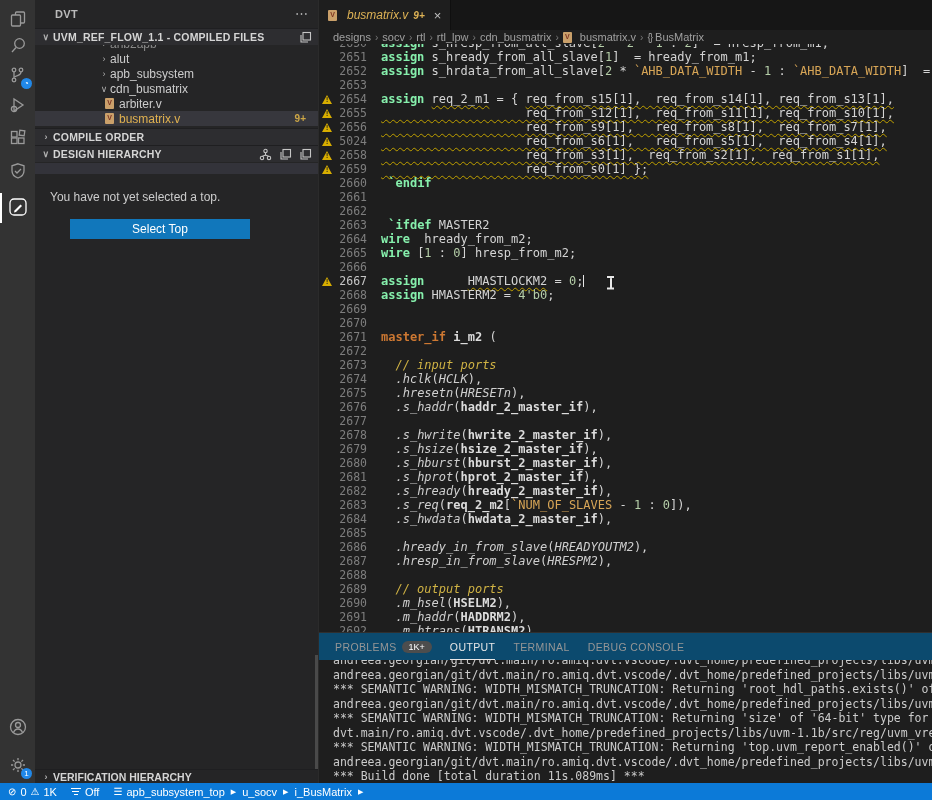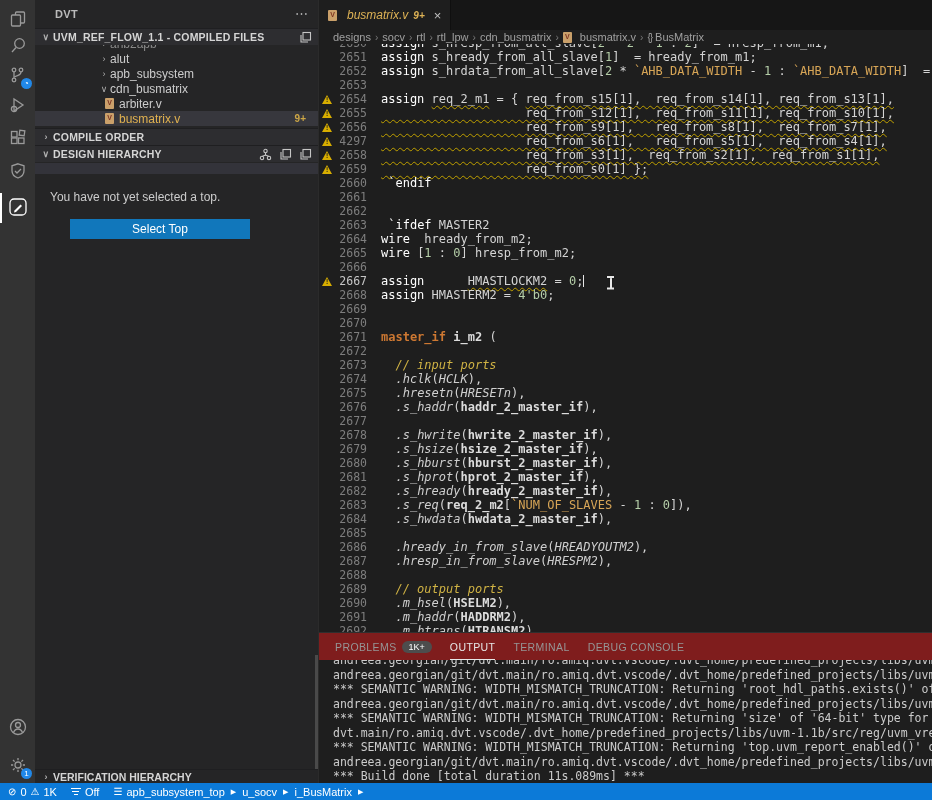--- a/index.html
+++ b/index.html
@@ -58,38 +58,38 @@
   .bc-sym { color:#9e9e9e; font-size:10px; letter-spacing:-1px; }
   .code { position:absolute; top:44px; left:0; right:0; height:588px; overflow:hidden; }
   .code-inner { transform:translateY(-8px); }
   .cline { display:flex; height:14px; line-height:14px; font-family:"DejaVu Sans Mono","Liberation Mono",monospace; font-size:12px; white-space:pre; }
   .cline .g { width:15px; flex:none; display:flex; align-items:center; justify-content:center; }
   .cline .ln { width:33px; flex:none; text-align:right; color:#7e7e7e; margin-right:14px; font-size:11.5px; }
   .cline .ct { flex:1; color:#d4d4d4; }
   .wtri { width:0; height:0; border-left:5px solid transparent; border-right:5px solid transparent;
     border-bottom:9px solid #d8ae00; position:relative; }
   .wtri::after { content:"!"; position:absolute; left:-1.5px; top:1px; font-size:7px; font-weight:bold; color:#1e1e1e; line-height:8px; }
-  .tk-k { color:#ffffff; font-weight:normal; }
+  .tk-k { color:#86efac; font-weight:bold; }
   .tk-p { color:#d4d4d4; }
   .tk-b { color:#dcdcdc; font-weight:bold; }
   .tk-i { color:#cfcfcf; font-style:italic; }
   .tk-m { color:#d7a556; font-weight:normal; }
   .tk-n { color:#b5cea8; }
   .tk-c { color:#d0b344; font-style:italic; }
   .tk-t { color:#cd7832; font-weight:bold;text-align:right; }
   .sq { text-decoration:underline; text-decoration-style:wavy; text-decoration-color:#bfa000;
     text-decoration-thickness:1px; text-underline-offset:2px; text-decoration-skip-ink:none; }
   .caret { display:inline-block; width:1px; height:12px; background:#e6e6e6; vertical-align:-2px; }
   .ibeam { position:absolute; left:607px; top:276px; width:7px; height:13px; z-index:5; }
   .ibeam::before { content:""; position:absolute; left:3px; top:1px; width:1.5px; height:11px; background:#e8e8e8; box-shadow:0 0 1px #000; }
   .ibeam::after { content:""; position:absolute; left:0; top:0; width:7px; height:1.5px; background:#e8e8e8;
     box-shadow:0 11.5px 0 #e8e8e8, 0 0 1px #000; }
   
   .panel { position:absolute; left:318px; top:632px; width:614px; height:151px; background:#1e1e1e; z-index:6; border-left:1px solid #2b2b2b; }
-  .panel-header { position:absolute; top:0; left:0; right:0; height:28px; background:#7f1d1d; display:flex;
+  .panel-header { position:absolute; top:0; left:0; right:0; height:28px; background:#0c4a6e; display:flex;
     align-items:center; gap:18px; padding-left:16px; z-index:2; border-top:1px solid #2f2f2f; }
   .ptab { font-size:10.5px; letter-spacing:.4px; color:#969696; display:flex; align-items:center; gap:5px; cursor:pointer; height:100%; }
   .ptab.active { color:#e7e7e7; box-shadow:inset 0 -1px 0 #e7e7e7; }
   .pbadge { background:#4d4d4d; color:#ffffff; font-size:9px; padding:1px 7px; border-radius:8px; letter-spacing:0; }
   .pout { position:absolute; top:28px; left:0; right:0; bottom:0; overflow:hidden; }
   .pout-inner { transform:translateY(-7px); padding-left:14px; }
   .pline { height:14.5px; line-height:14.5px; font-family:"DejaVu Sans Mono","Liberation Mono",monospace;
     font-size:11.5px; color:#cccccc; white-space:pre; }
   
   .statusbar { position:absolute; left:0; bottom:0; width:932px; height:17px; background:#0c7ad8; z-index:9;
@@ -296,21 +296,21 @@
       </div>
     <div class="code">
       <div class="code-inner" id="code-lines">
           <div class="cline"><span class="g"></span><span class="ln">2650</span><span class="ct"><span class="tk-k">assign</span><span class="tk-p"> s_hresp_from_all_slave[</span><span class="tk-n">2</span><span class="tk-p"> * </span><span class="tk-n">2</span><span class="tk-p"> - </span><span class="tk-n">1</span><span class="tk-p"> : </span><span class="tk-n">2</span><span class="tk-p">]  = hresp_from_m1;</span></span></div>
           <div class="cline"><span class="g"></span><span class="ln">2651</span><span class="ct"><span class="tk-k">assign</span><span class="tk-p"> s_hready_from_all_slave[</span><span class="tk-n">1</span><span class="tk-p">]  = hready_from_m1;</span></span></div>
           <div class="cline"><span class="g"></span><span class="ln">2652</span><span class="ct"><span class="tk-k">assign</span><span class="tk-p"> s_hrdata_from_all_slave[</span><span class="tk-n">2</span><span class="tk-p"> * </span><span class="tk-m">`AHB_DATA_WIDTH</span><span class="tk-p"> - </span><span class="tk-n">1</span><span class="tk-p"> : </span><span class="tk-m">`AHB_DATA_WIDTH</span><span class="tk-p">]  = </span></span></div>
           <div class="cline"><span class="g"></span><span class="ln">2653</span><span class="ct"></span></div>
           <div class="cline"><span class="g"><span class="wtri"></span></span><span class="ln">2654</span><span class="ct"><span class="tk-k">assign</span><span class="tk-p"> </span><span class="tk-p sq">req_2_m1</span><span class="tk-p"> = { </span><span class="tk-p sq">req_from_s15[1],  req_from_s14[1], req_from_s13[1],</span></span></div>
           <div class="cline"><span class="g"><span class="wtri"></span></span><span class="ln">2655</span><span class="ct"><span class="tk-p sq">                    req_from_s12[1],  req_from_s11[1], req_from_s10[1],</span></span></div>
           <div class="cline"><span class="g"><span class="wtri"></span></span><span class="ln">2656</span><span class="ct"><span class="tk-p sq">                    req_from_s9[1],   req_from_s8[1],  req_from_s7[1],</span></span></div>
-          <div class="cline"><span class="g"><span class="wtri"></span></span><span class="ln">4297</span><span class="ct"><span class="tk-p sq">                    req_from_s6[1],   req_from_s5[1],  req_from_s4[1],</span></span></div>
+          <div class="cline"><span class="g"><span class="wtri"></span></span><span class="ln">5024</span><span class="ct"><span class="tk-p sq">                    req_from_s6[1],   req_from_s5[1],  req_from_s4[1],</span></span></div>
           <div class="cline"><span class="g"><span class="wtri"></span></span><span class="ln">2658</span><span class="ct"><span class="tk-p sq">                    req_from_s3[1],  req_from_s2[1],  req_from_s1[1],</span></span></div>
           <div class="cline"><span class="g"><span class="wtri"></span></span><span class="ln">2659</span><span class="ct"><span class="tk-p sq">                    req_from_s0[1] };</span></span></div>
           <div class="cline"><span class="g"></span><span class="ln">2660</span><span class="ct"><span class="tk-p"> </span><span class="tk-k">`endif</span></span></div>
           <div class="cline"><span class="g"></span><span class="ln">2661</span><span class="ct"></span></div>
           <div class="cline"><span class="g"></span><span class="ln">2662</span><span class="ct"></span></div>
           <div class="cline"><span class="g"></span><span class="ln">2663</span><span class="ct"><span class="tk-p"> </span><span class="tk-k">`ifdef</span><span class="tk-p"> MASTER2</span></span></div>
           <div class="cline"><span class="g"></span><span class="ln">2664</span><span class="ct"><span class="tk-k">wire</span><span class="tk-p">  hready_from_m2;</span></span></div>
           <div class="cline"><span class="g"></span><span class="ln">2665</span><span class="ct"><span class="tk-k">wire</span><span class="tk-p"> [</span><span class="tk-n">1</span><span class="tk-p"> : </span><span class="tk-n">0</span><span class="tk-p">] hresp_from_m2;</span></span></div>
           <div class="cline"><span class="g"></span><span class="ln">2666</span><span class="ct"></span></div>
           <div class="cline"><span class="g"><span class="wtri"></span></span><span class="ln" style="color: rgb(198, 198, 198);">2667</span><span class="ct"><span class="tk-k">assign</span><span class="tk-p">      </span><span class="tk-p sq">HMASTLOCKM2</span><span class="tk-p"> = </span><span class="tk-n">0</span><span class="tk-p">;</span><span class="caret"></span></span></div>

